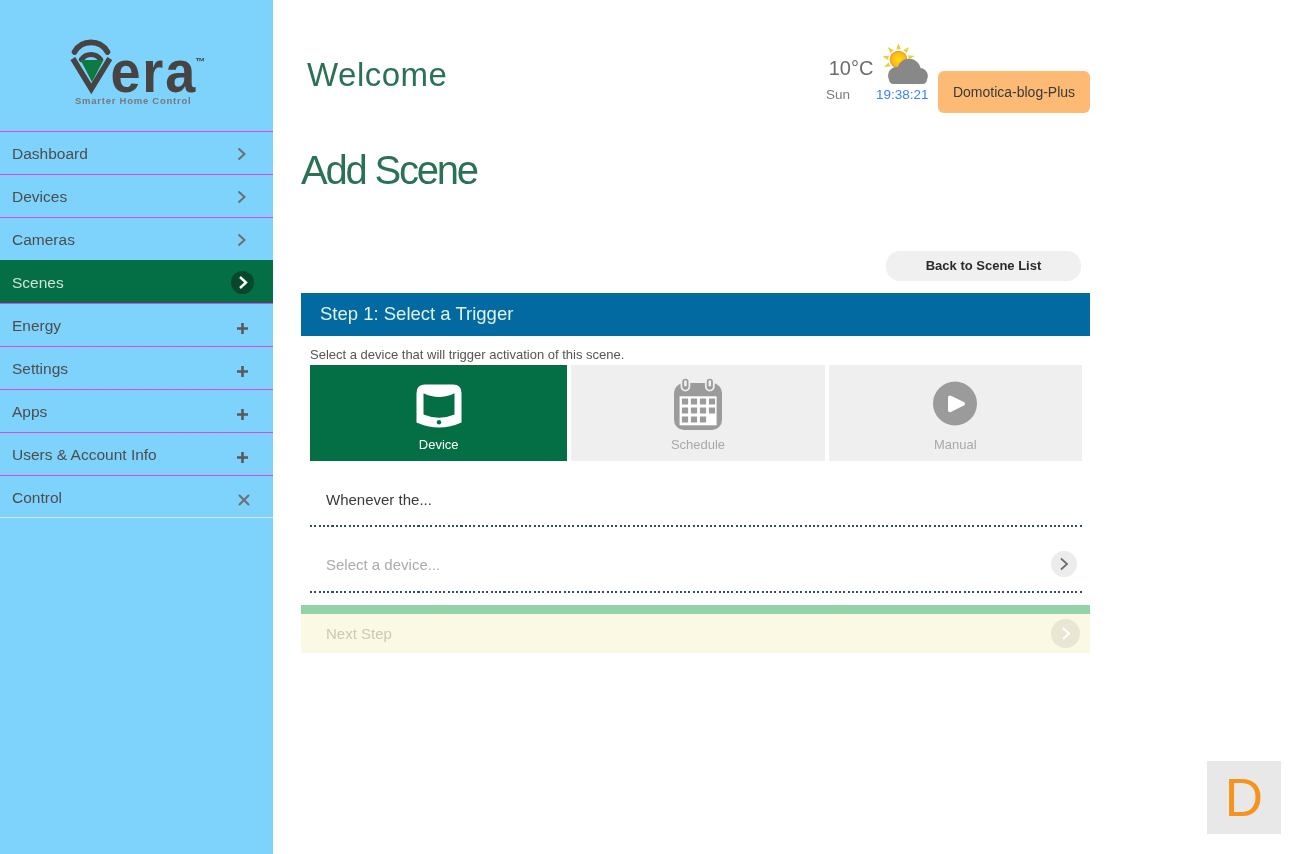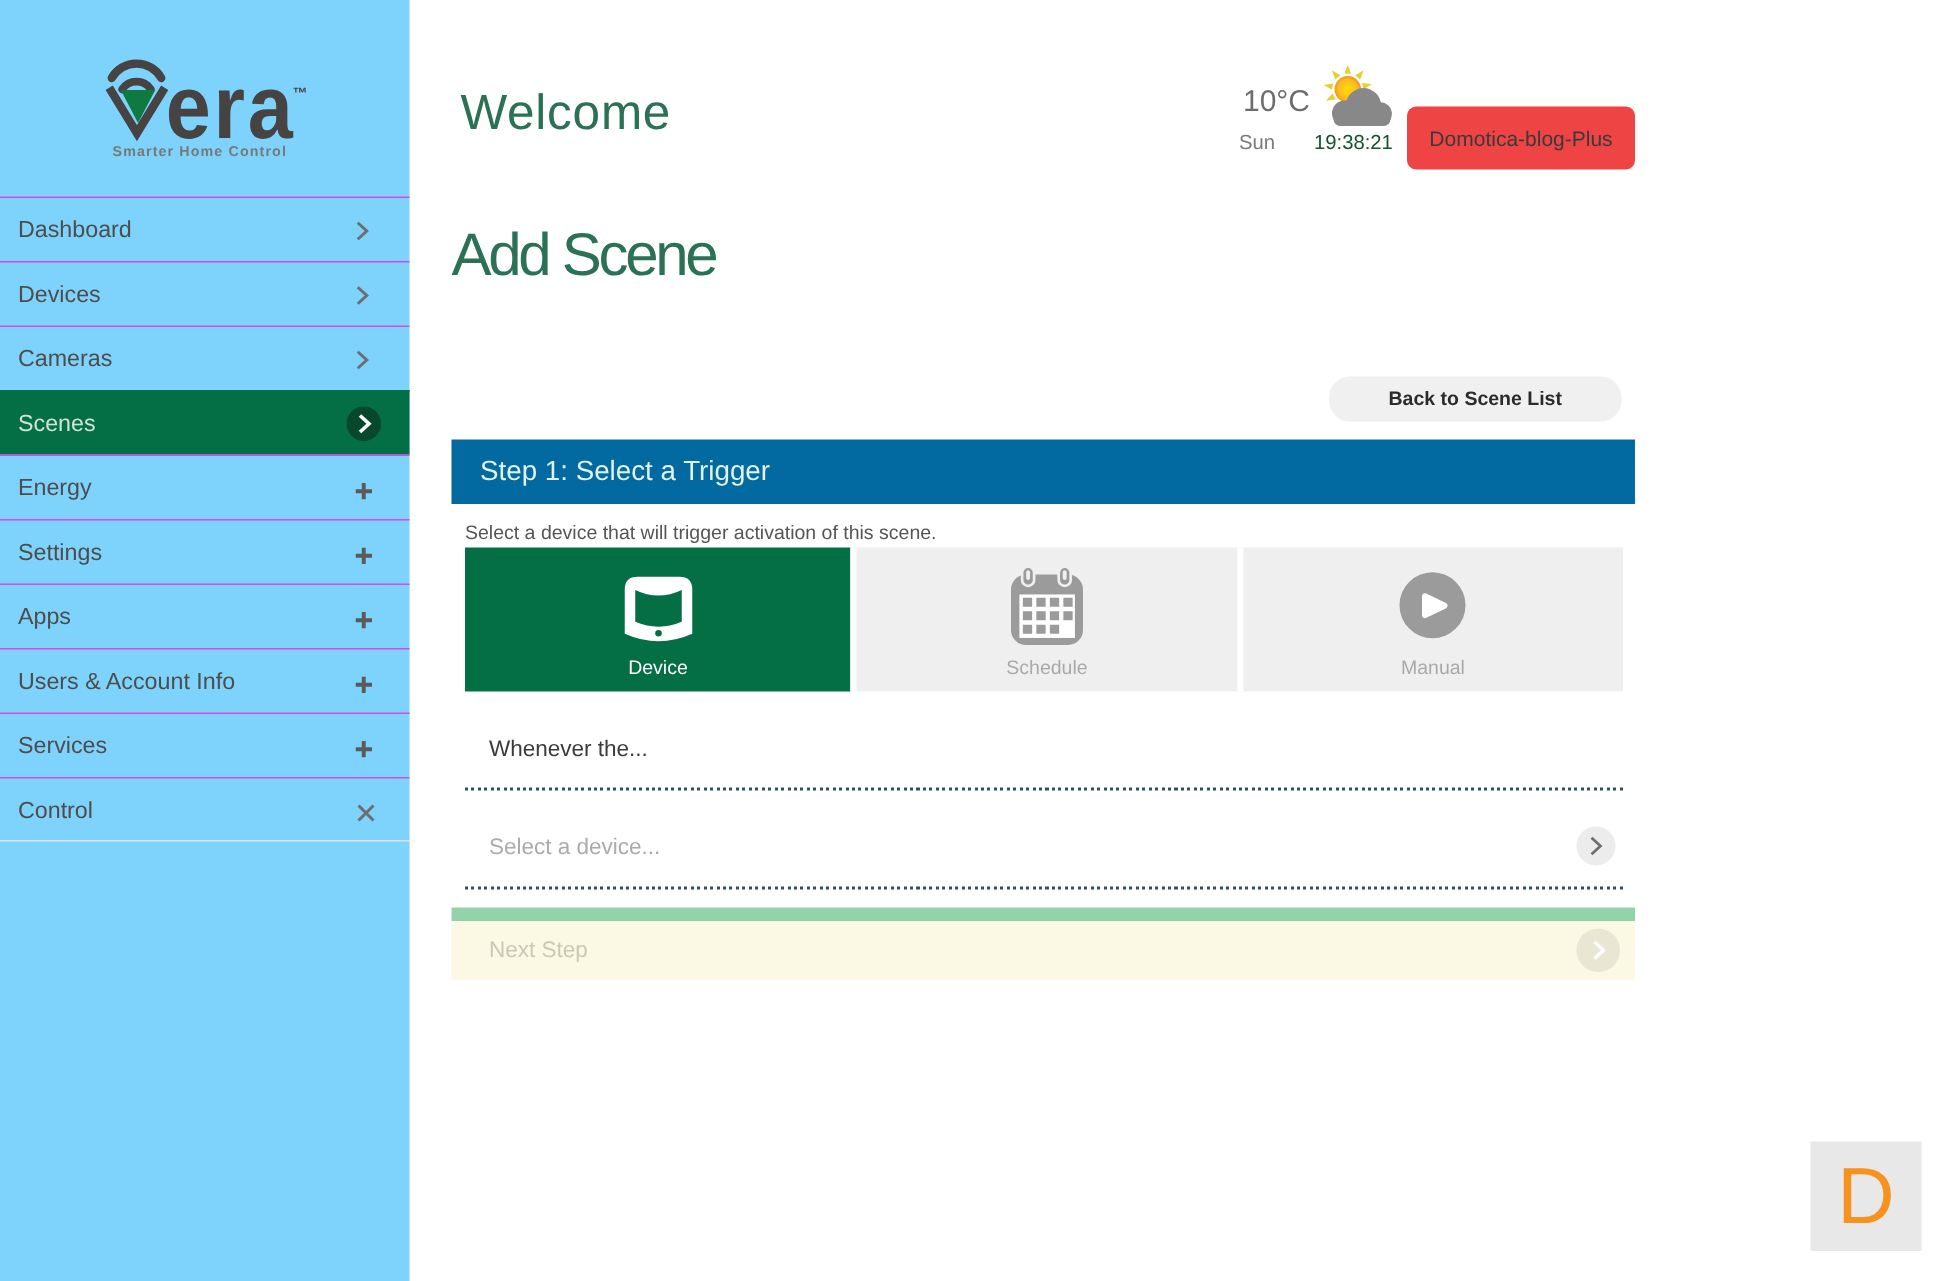--- a/index.html
+++ b/index.html
@@ -23,22 +23,22 @@
 
 h1.welcome { position:absolute; left:307px; top:56px; font-size:33px; font-weight:400;
   letter-spacing:0.5px; color:#2b7156; }
 h1.addscene { position:absolute; left:301px; top:148px; font-size:40px; font-weight:400;
   letter-spacing:-2.2px; color:#2b7156; }
 
 
 #temp { position:absolute; left:828px; top:57px; width:46px; text-align:center; font-size:20px; color:#6d6d6d; }
 #wicon { position:absolute; left:878px; top:44px; }
 #wday { position:absolute; left:826px; top:87px; font-size:13.5px; color:#7a7a7a; }
-#wtime { position:absolute; left:876px; top:87px; font-size:13.5px; color:#14532d; }
-#unitbtn { position:absolute; left:938px; top:71px; width:152px; height:42px; background:#ef4444;
+#wtime { position:absolute; left:876px; top:87px; font-size:13.5px; color:#3b82f6; }
+#unitbtn { position:absolute; left:938px; top:71px; width:152px; height:42px; background:#fdba74;
   border-radius:6px; font-size:14px; color:#3a3a3a; text-align:center; line-height:42px; }
 
 
 #helpbar { position:absolute; left:301px; top:198px; width:789px; height:43px;
   border-top:3px solid #cbcbcb; background:#f9f5d8; }
 #helpbar .t { position:absolute; left:12px; top:11px; font-size:13.5px; color:#3e3d33; }
 #helpbar .plus { position:absolute; right:16px; top:12px; }
 
 
 #backbtn { position:absolute; left:886px; top:251px; width:195px; height:30px; background:#f0f0f0;
@@ -139,26 +139,20 @@
             </svg></span>
         </div>
       <div class="mi">
           <span class="lbl">Apps</span>
           <span class="ric plus"><svg width="11" height="11" viewBox="0 0 11 11">
               <path d="M5.5 0 V11 M0 5.5 H11" stroke="#5a5a5a" stroke-width="2.6"></path>
             </svg></span>
         </div>
       <div class="mi">
           <span class="lbl">Users &amp; Account Info</span>
-          <span class="ric plus"><svg width="11" height="11" viewBox="0 0 11 11">
-              <path d="M5.5 0 V11 M0 5.5 H11" stroke="#5a5a5a" stroke-width="2.6"></path>
-            </svg></span>
-        </div>
-      <div class="mi">
-          <span class="lbl">Services</span>
           <span class="ric plus"><svg width="11" height="11" viewBox="0 0 11 11">
               <path d="M5.5 0 V11 M0 5.5 H11" stroke="#5a5a5a" stroke-width="2.6"></path>
             </svg></span>
         </div>
       <div class="mi last-line">
           <span class="lbl">Control</span>
           <span class="ric xx"><svg width="12" height="12" viewBox="0 0 12 12">
               <path d="M1 1 L11 11 M11 1 L1 11" stroke="#6e6e6e" stroke-width="2"></path>
             </svg></span>
         </div>

